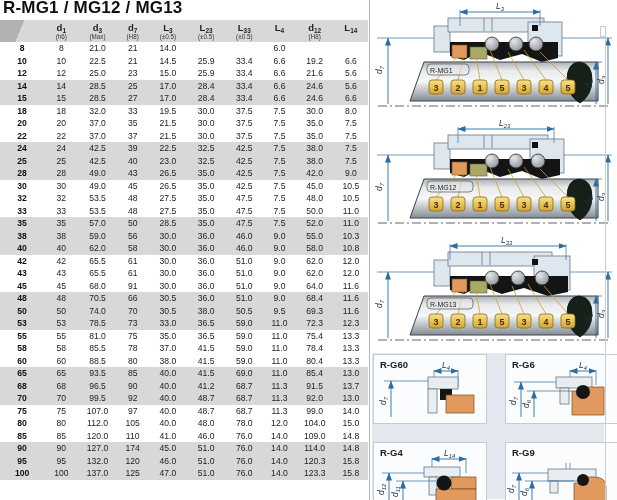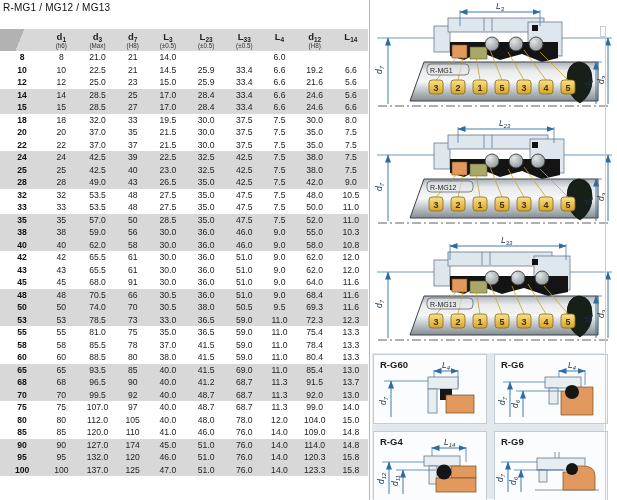--- a/index.html
+++ b/index.html
@@ -1,21 +1,21 @@
 <!DOCTYPE html>
 <html><head>
 <meta charset="utf-8">
 <style>
   * { margin:0; padding:0; box-sizing:border-box; }
   body { font-family:"Liberation Sans", sans-serif; background:#fff; }
   .page { position:relative; width:617px; height:500px; background:#fff; overflow:hidden; }
 
   
   .left { position:absolute; left:0; top:0; width:370px; height:500px; border-right:1px solid #b6b6b6; background:#fff; }
-  .title { height:29px; line-height:16px; font-size:10px; font-weight:normal; color:#111; padding-left:3px; letter-spacing:.2px; }
+  .title { height:20px; line-height:16px; font-size:17px; font-weight:bold; color:#111; padding-left:3px; letter-spacing:.2px; }
   table.tbl { width:368px; border-collapse:collapse; table-layout:fixed; }
   .tbl thead th { height:22px; background:#d8d8d8; font-weight:bold; font-size:9.5px; color:#222; text-align:center; vertical-align:top; padding-top:2px; }
   .tbl thead th.wedge { background:linear-gradient(112deg,#b2b2b2 0%,#b2b2b2 46%,#d8d8d8 46%); }
   .h-sub { font-size:6.5px; position:relative; top:2px; font-weight:bold; }
   .h-tol { display:block; font-size:6.3px; font-weight:normal; color:#333; line-height:7px; }
   .tbl td { height:12.5px; line-height:12.5px; font-size:8.6px; color:#222; text-align:center; padding:0; white-space:nowrap; }
   .tbl tr.band td { background:#d8d8d8; }
   .tbl td.first { font-weight:bold; color:#111; }
 
   
@@ -26,21 +26,21 @@
   .dim-thin { stroke:#2e6da4; stroke-width:0.7; fill:none; }
   .dim-lbl { font-family:"Liberation Sans", sans-serif; font-style:italic; font-size:8.5px; fill:#17314a; }
   .dim-lbl .sub-t { font-size:5.8px; }
   .mdl-lbl { font-family:"Liberation Sans", sans-serif; font-size:7px; fill:#222; }
   .tag-txt { font-family:"Liberation Sans", sans-serif; font-size:9px; font-weight:bold; fill:#4a3000; text-anchor:middle; }
   .pnl-lbl { font-family:"Liberation Sans", sans-serif; font-size:9.5px; font-weight:bold; fill:#1c1c1c; }
   .outline { stroke:#68788a; stroke-width:0.8; }
   .cl { stroke:#3a3a3a; stroke-width:0.8; stroke-dasharray:9 3 2 3; fill:none; }
 
   .panels { position:absolute; left:1px; top:353px; width:232px; height:146px;
-            display:grid; grid-template-columns:114px 114px; grid-template-rows:70px 70px; gap:7px;
+            display:grid; grid-template-columns:114px 114px; grid-template-rows:70px 70px; gap:18px;
             background:#e2e8ee; padding:1px; }
   .card { background:#fbfcfd; border:1px solid #c2ccd4; }
 
   .page-edge { position:absolute; left:234px; top:26px; width:1px; height:474px; background:#c6cdd3; }
   .page-notch { position:absolute; left:229px; top:26px; width:6px; height:11px; border:1px solid #c6cdd3; border-right:none; background:#fff; }
 </style>
 </head>
 <body>
 
 <div class="page">
@@ -187,20 +187,32 @@
             <td class="first">28</td>
             <td>28</td>
             <td>49.0</td>
             <td>43</td>
             <td>26.5</td>
             <td>35.0</td>
             <td>42.5</td>
             <td>7.5</td>
             <td>42.0</td>
             <td>9.0</td>
+          </tr>
+          <tr>
+            <td class="first">30</td>
+            <td>30</td>
+            <td>49.0</td>
+            <td>45</td>
+            <td>26.5</td>
+            <td>35.0</td>
+            <td>42.5</td>
+            <td>7.5</td>
+            <td>45.0</td>
+            <td>10.5</td>
           </tr>
           <tr>
             <td class="first">32</td>
             <td>32</td>
             <td>53.5</td>
             <td>48</td>
             <td>27.5</td>
             <td>35.0</td>
             <td>47.5</td>
             <td>7.5</td>

